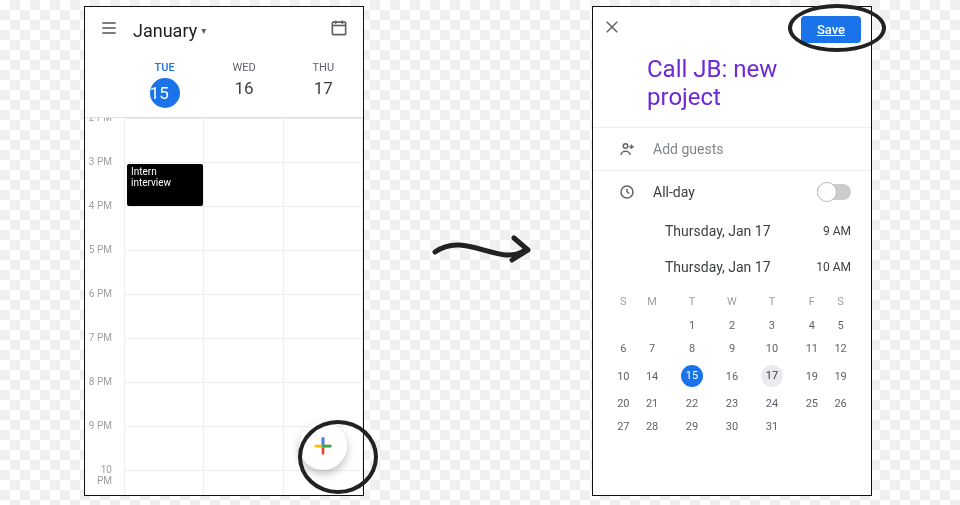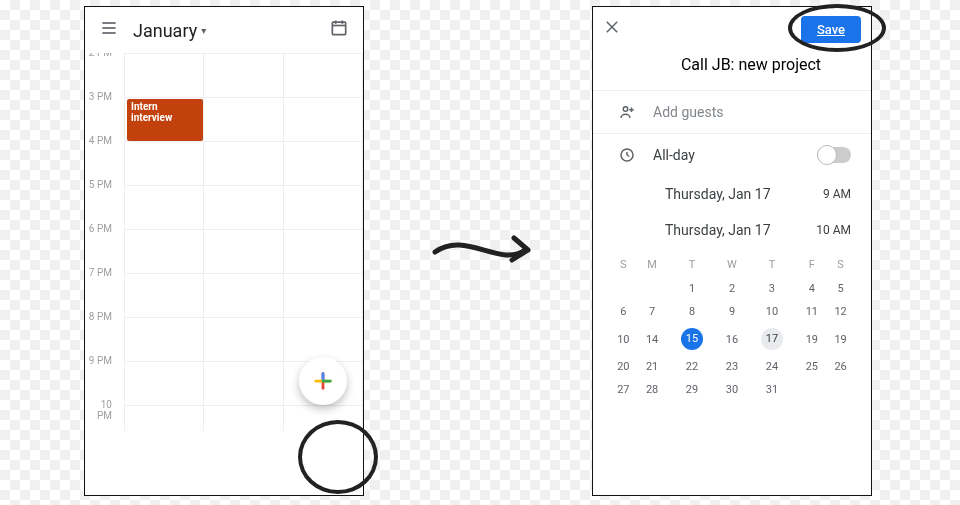--- a/index.html
+++ b/index.html
@@ -84,24 +84,24 @@
   }
   .gc-cell {
     border-right: 1px solid #eee;
     border-top: 1px solid #eee;
   }
 
   .gc-event {
     position: absolute;
     left: 42px; width: 76px;
     top: 46px; height: 42px;
-    background: #c2410c;
+    background: #000000;
     color: #fff;
     font-size: 10px;
-    font-weight: 700;
+    font-weight: 400;
     padding: 2px 4px;
     box-sizing: border-box;
     border-radius: 2px;
   }
 
   .fab {
     position: absolute;
     right: 16px;
     bottom: 26px;
     width: 48px; height: 48px;
@@ -123,24 +123,23 @@
     margin-left: auto;
     background: #1a73e8;
     color: #fff;
     border-radius: 4px;
     padding: 6px 16px;
     font-size: 13px;
     font-weight: 500;
     text-decoration: underline;
   }
   .ce-title {
-    font-size: 16px;
-    color: #000000;
+    font-size: 24px;
+    color: #6d28d9;
     padding: 4px 16px 16px 54px;
-    text-align: center;
   }
   .ce-row {
     display: flex;
     align-items: center;
     padding: 12px 20px;
     font-size: 14px;
     color: #3c4043;
     border-top: 1px solid #eee;
   }
   .ce-row .icon { width: 28px; color: #5f6368; display: flex; justify-content: center; }
@@ -221,20 +220,35 @@
     <span class="gc-today-icon">
       <svg width="20" height="20" viewBox="0 0 24 24" fill="none" stroke="#5f6368" stroke-width="2">
         <rect x="4" y="5" width="16" height="15" rx="1"></rect>
           <line x1="8" y1="3" x2="8" y2="7"></line>
           <line x1="16" y1="3" x2="16" y2="7"></line>
           <line x1="4" y1="9" x2="20" y2="9"></line>
       </svg>
     </span>
   </div>
 
+  <div class="gc-days">
+    <div></div>
+    <div class="gc-day sel">
+      <span class="abbr">TUE</span>
+      <span class="num">15</span>
+    </div>
+    <div class="gc-day">
+      <span class="abbr">WED</span>
+      <span class="num">16</span>
+    </div>
+    <div class="gc-day">
+      <span class="abbr">THU</span>
+      <span class="num">17</span>
+    </div>
+  </div>
 
   <div style="position:relative; height:378px; overflow:hidden;">
     <div class="gc-grid" id="hour-grid">
         <div class="gc-hour-label">2 PM</div>
         <div class="gc-cell"></div>
         <div class="gc-cell"></div>
         <div class="gc-cell"></div>
         <div class="gc-hour-label">3 PM</div>
         <div class="gc-cell"></div>
         <div class="gc-cell"></div>

